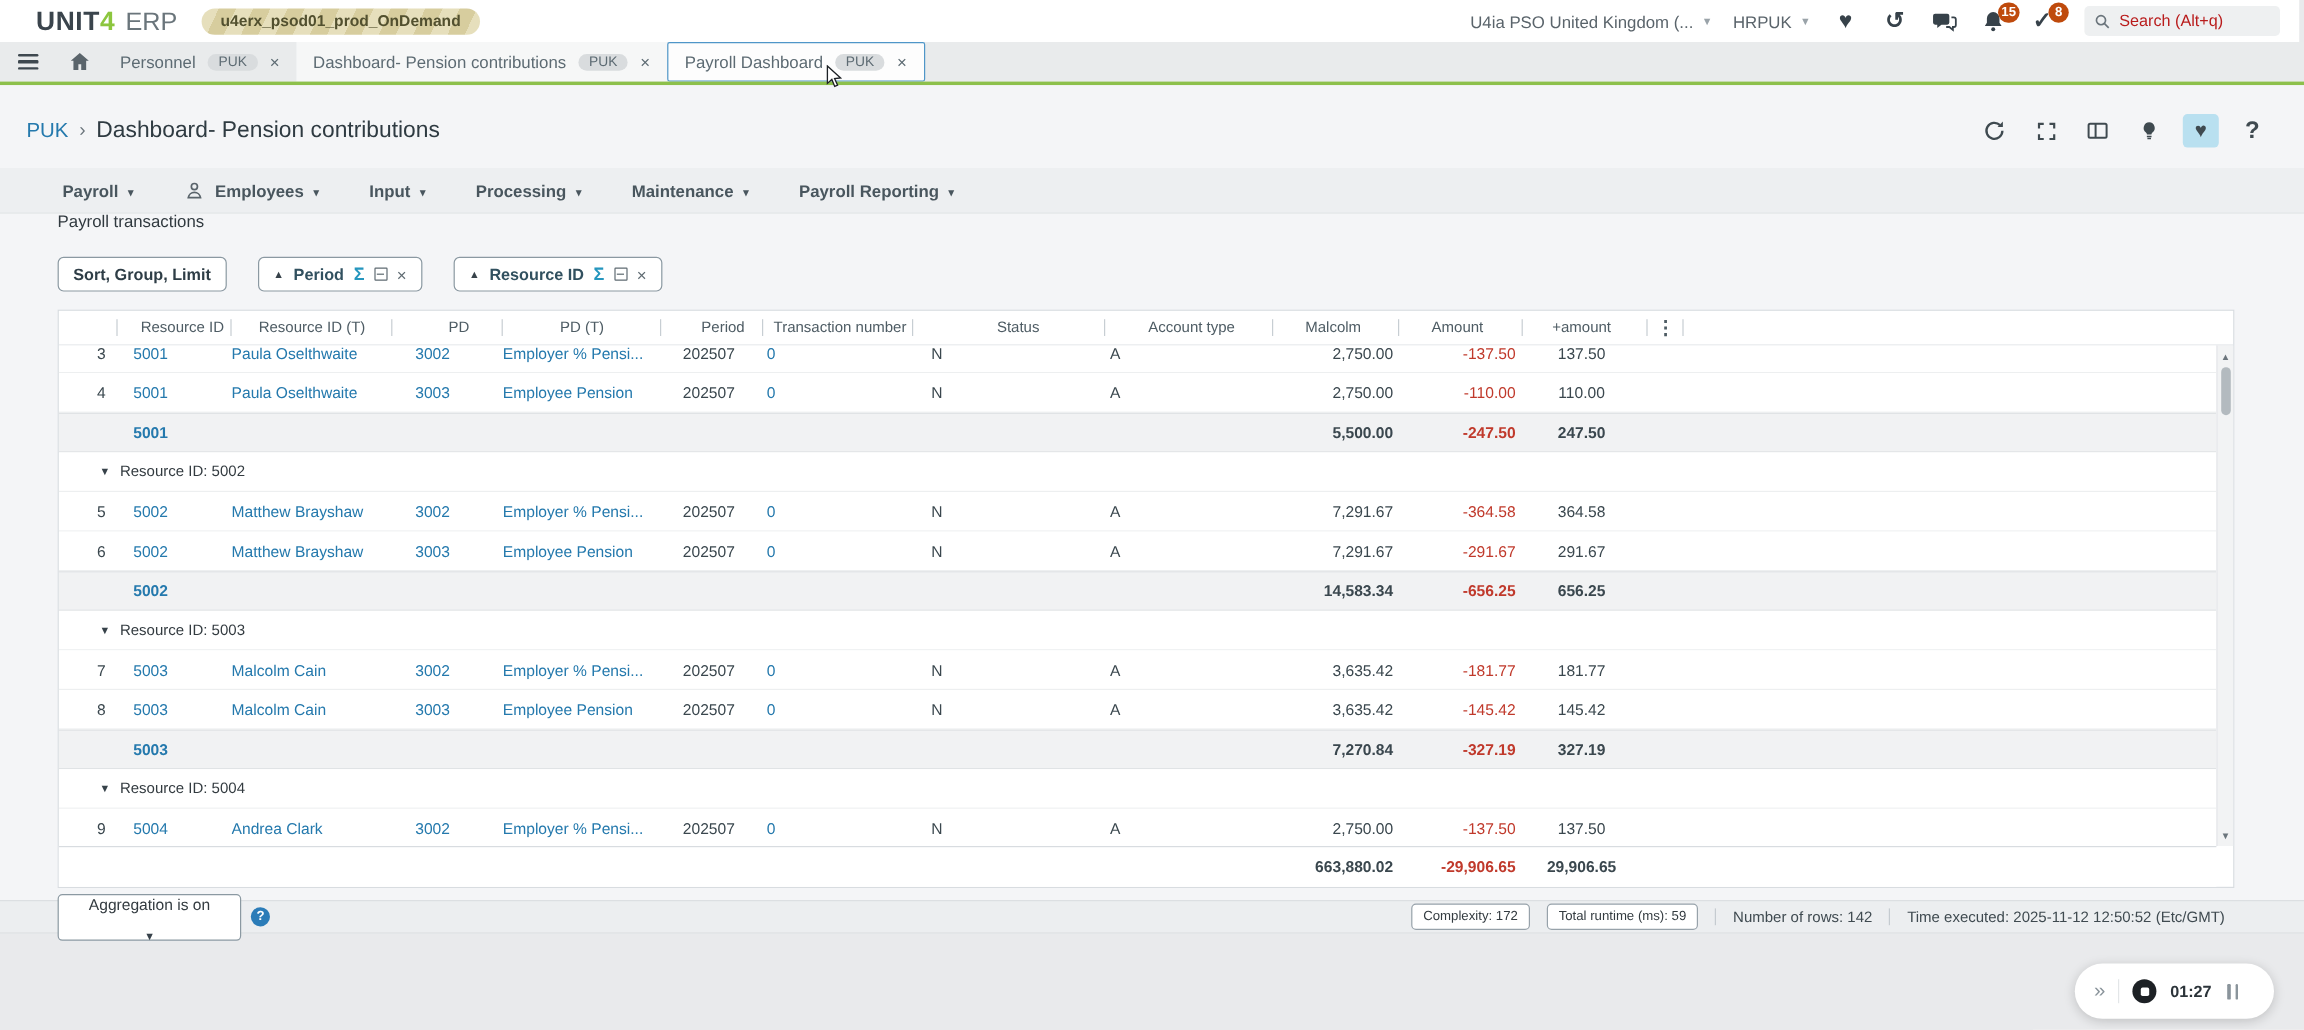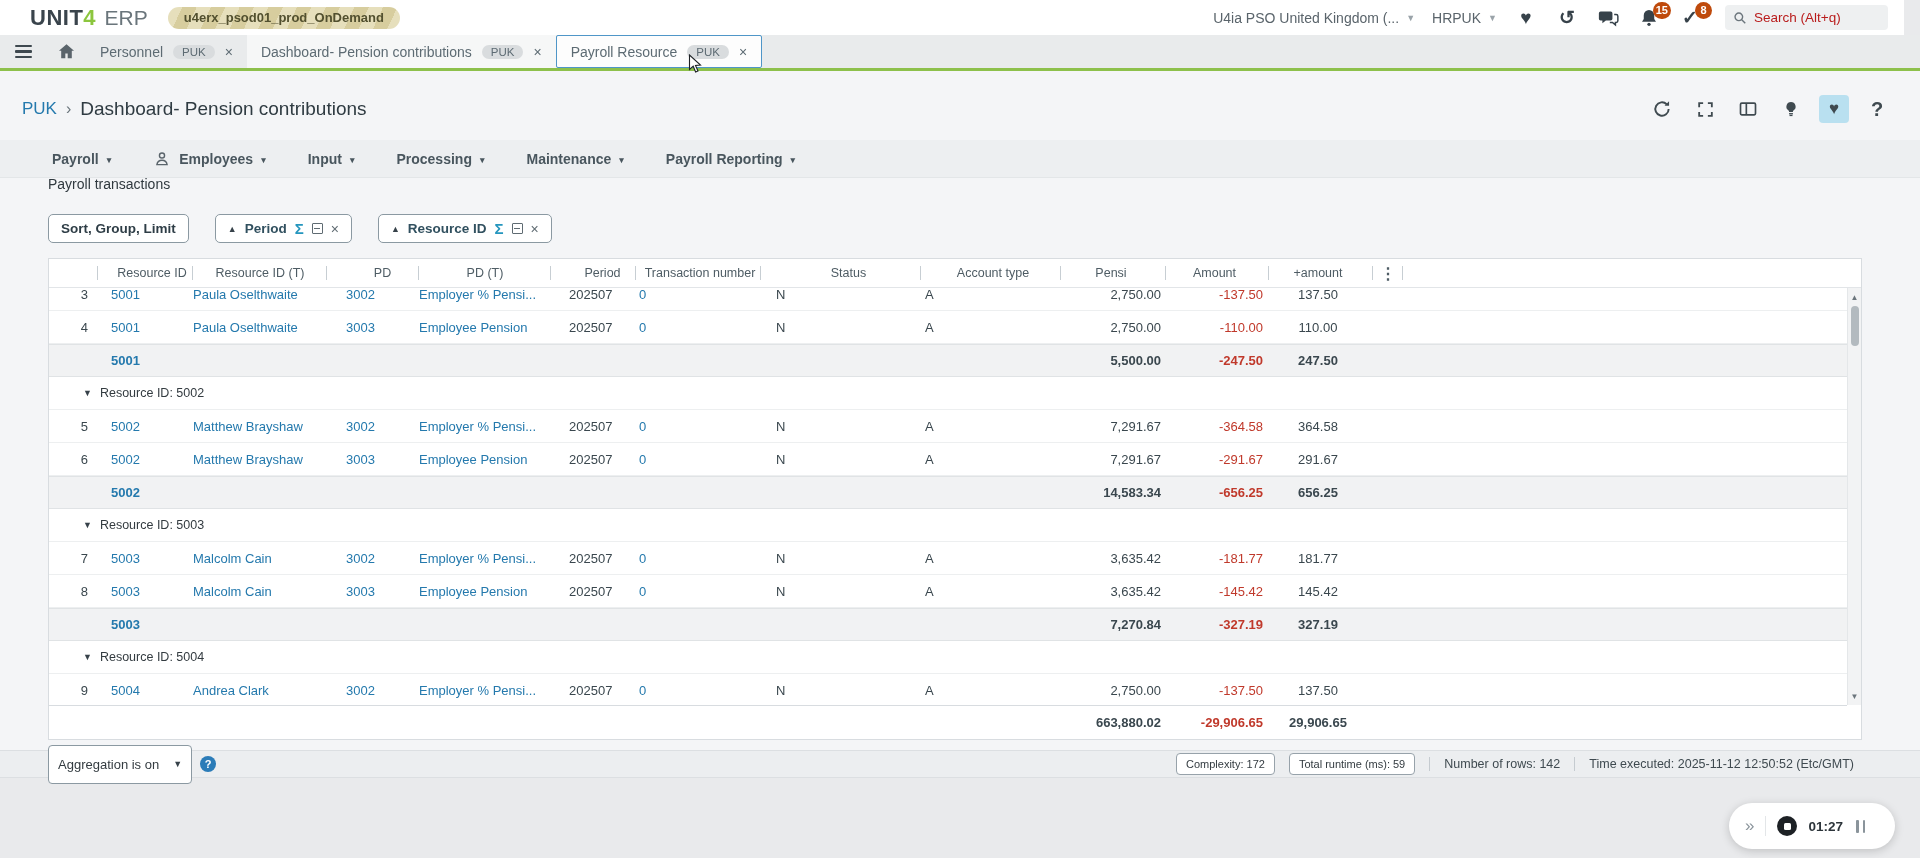--- a/index.html
+++ b/index.html
@@ -1,21 +1,21 @@
 <!DOCTYPE html>
 <html><head>
 <meta charset="utf-8">
 <style>
   * { box-sizing: border-box; margin: 0; padding: 0; }
   html,body { width:1920px; height:858px; }
   body { font-family:"Liberation Sans",sans-serif; background:#e9eaec; }
   .screen { position:relative; width:1920px; height:858px; overflow:hidden; background:#e9eaec; }
 
   
-  .topbar { position:absolute; top:0; left:0; right:16px; height:35px; background:#fff;
+  .topbar { position:absolute; top:0; left:0; right:4px; height:35px; background:#fff;
             display:flex; align-items:center; padding:0 16px; }
   .logo { display:flex; align-items:baseline; margin-left:14px; }
   .logo .u { font-size:22px; font-weight:700; letter-spacing:.5px; color:#3a444c; }
   .logo .four { font-size:22px; font-weight:700; color:#8cc63e; }
   .logo .erp { font-size:21px; color:#6a757b; margin-left:9px; font-weight:400; }
   .env-badge { margin-left:20px; height:22px; display:flex; align-items:center; padding:0 16px;
                border-radius:12px; font-size:13px; font-weight:700; color:#52502f;
                background:repeating-linear-gradient(115deg,#e6dfbc 0 13px,#d7cd9e 13px 26px); }
   .topbar-right { margin-left:auto; display:flex; align-items:center; gap:17px; }
   .selector { display:flex; align-items:center; gap:7px; font-size:14px; color:#5a646b; cursor:pointer; }
@@ -116,21 +116,21 @@
   .vs-up, .vs-dn { position:absolute; left:0; right:0; height:14px; display:flex; align-items:center; justify-content:center;
                    font-size:8px; color:#6b757c; cursor:pointer; }
   .vs-up { top:2px; } .vs-dn { bottom:2px; }
   .vs-thumb { position:absolute; left:2.5px; width:8px; top:18px; height:40px; background:#b3babf; border-radius:4px; cursor:pointer; }
 
   
   .statusbar { position:absolute; left:0; right:0; top:679px; height:28px; background:#eceef0;
                border-top:1px solid #dcdfe2; border-bottom:1px solid #dcdfe2;
                display:flex; align-items:center; padding:0 66px 0 48px; }
   .agg-select { height:39px; background:#fff; border:1px solid #8b99a2; border-radius:4px;
-                display:flex; align-items:center; gap:14px; padding:0 9px; font-size:13px; color:#333b40; cursor:pointer; }
+                display:flex; align-items:center; gap:14px; padding:0 25px; font-size:13px; color:#333b40; cursor:pointer;flex-direction:column; }
   .agg-select .dd { font-size:9px; color:#37424a; }
   .help-dot { width:16px; height:16px; border-radius:50%; background:#2b7cb8; color:#fff; font-size:11px; font-weight:700;
               display:flex; align-items:center; justify-content:center; margin-left:8px; cursor:pointer; }
   .status-right { margin-left:auto; display:flex; align-items:center; gap:14px; font-size:12.5px; color:#3f4a50; }
   .stat-chip { height:22px; border:1px solid #97a2aa; border-radius:4px; background:#fff;
                display:flex; align-items:center; padding:0 9px; font-size:11px; color:#333b40; }
   .vdiv { width:1px; height:14px; background:#c5cbd0; }
 
   
   .footer { position:absolute; top:778px; left:0; right:0; height:63px; background:#fcfdfd;
@@ -223,21 +223,21 @@
           <span>Personnel</span>
           <span class="puk-pill">PUK</span>
           <span class="x">×</span>
         </div>
         <div class="tab active">
           <span>Dashboard- Pension contributions</span>
           <span class="puk-pill">PUK</span>
           <span class="x">×</span>
         </div>
         <div class="tab focused">
-          <span>Payroll Resource</span>
+          <span>Payroll Dashboard</span>
           <span class="puk-pill">PUK</span>
           <span class="x">×</span>
         </div>
       </div>
   </nav>
   <div class="green-rule"></div>
 
   <main class="panel">
 
     <div class="crumb-row">
@@ -335,21 +335,21 @@
       <div class="grid-header">
           <div class="h c-num"></div>
           <div class="h c-rid">Resource ID</div>
           <div class="h c-ridt">Resource ID (T)</div>
           <div class="h c-pd">PD</div>
           <div class="h c-pdt">PD (T)</div>
           <div class="h c-period">Period</div>
           <div class="h c-trans">Transaction number</div>
           <div class="h c-status">Status</div>
           <div class="h c-acct">Account type</div>
-          <div class="h c-number">Pensi</div>
+          <div class="h c-number">Malcolm</div>
           <div class="h c-amount">Amount</div>
           <div class="h c-plus">+amount</div>
           <div class="h" style="width: 30px;">
             <span class="kebab-glyph">⋮</span>
           </div>
           <div class="h h-fill nofix"></div>
         </div>
       <div class="grid-body">
           <div class="rw">
             <div class="c c-num">3</div>

